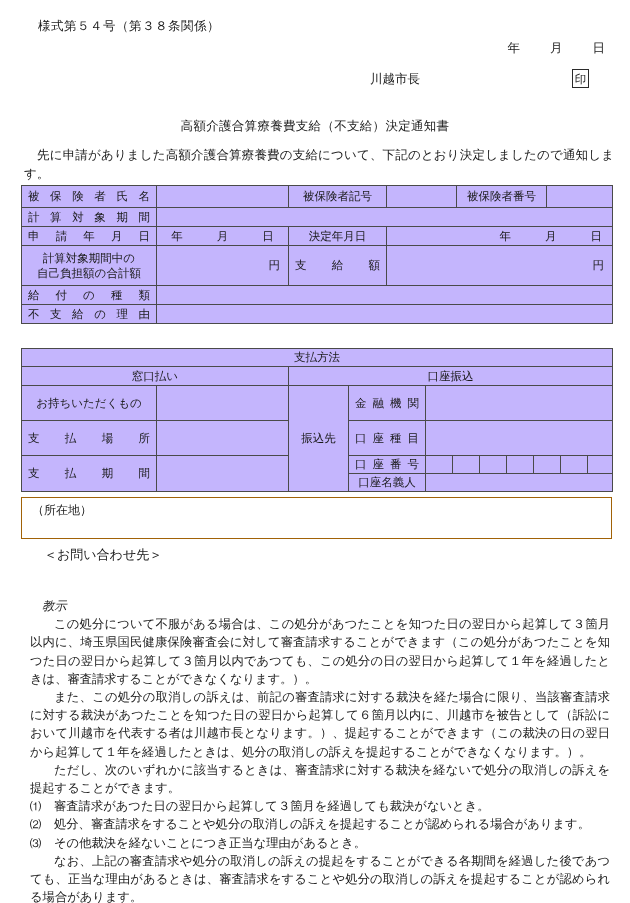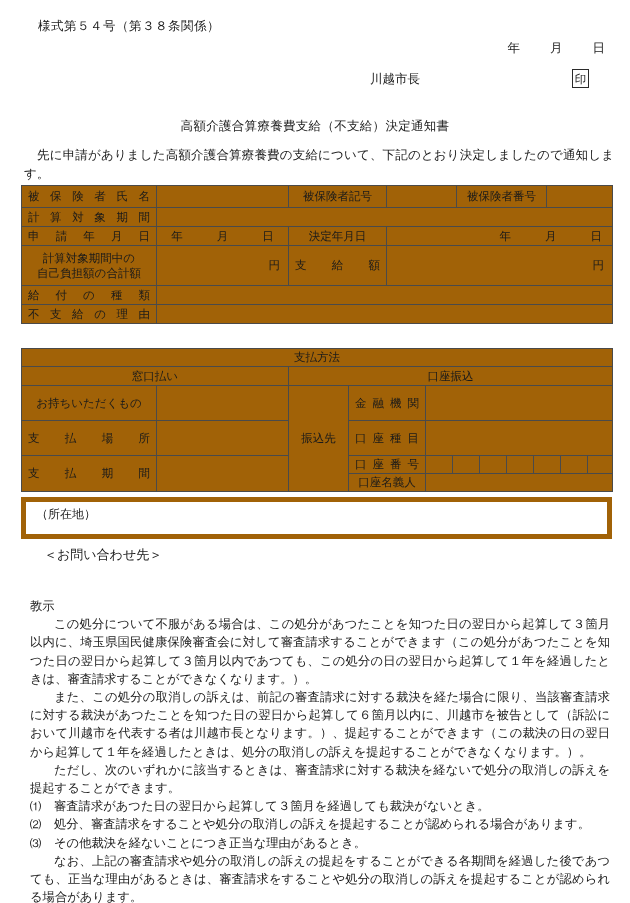--- a/index.html
+++ b/index.html
@@ -92,21 +92,21 @@
     text-indent: 13px;
     text-align: justify;
   }
 
   
   table.grid {
     position: absolute;
     border-collapse: collapse;
     table-layout: fixed;
     font-size: 11.5px;
-    background: #a16207;
+    background: #c4b5fd;
   }
   table.grid td {
     border: 1px solid #4a4a4a;
     padding: 0 1px;
     vertical-align: middle;
     line-height: 1.25;
     box-sizing: border-box;
   }
 
   .lbl {
@@ -156,21 +156,21 @@
     width: 591px;
   }
 
   
   #addr-box {
     position: absolute;
     left: 21px;
     top: 497px;
     width: 591px;
     height: 42px;
-    border: 5px solid #a16207;
+    border: 1px solid #a16207;
     box-sizing: border-box;
     font-size: 12px;
     padding: 4px 10px;
   }
   #contact-line {
     position: absolute;
     left: 24px;
     top: 546px;
     font-size: 13px;
     white-space: nowrap;
@@ -180,21 +180,22 @@
   
   #notice {
     position: absolute;
     left: 30px;
     top: 597px;
     width: 580px;
     font-size: 12.3px;
     line-height: 18.2px;
   }
   #notice .n-head {
-    margin: 0 0 0 0;
+    margin: 0 0 0 12px;
+    font-style: italic;
   }
   #notice p.para {
     margin: 0;
     text-indent: 24px;
     text-align: justify;
   }
   #notice p.item {
     margin: 0;
     padding-left: 36px;
     text-indent: -36px;

